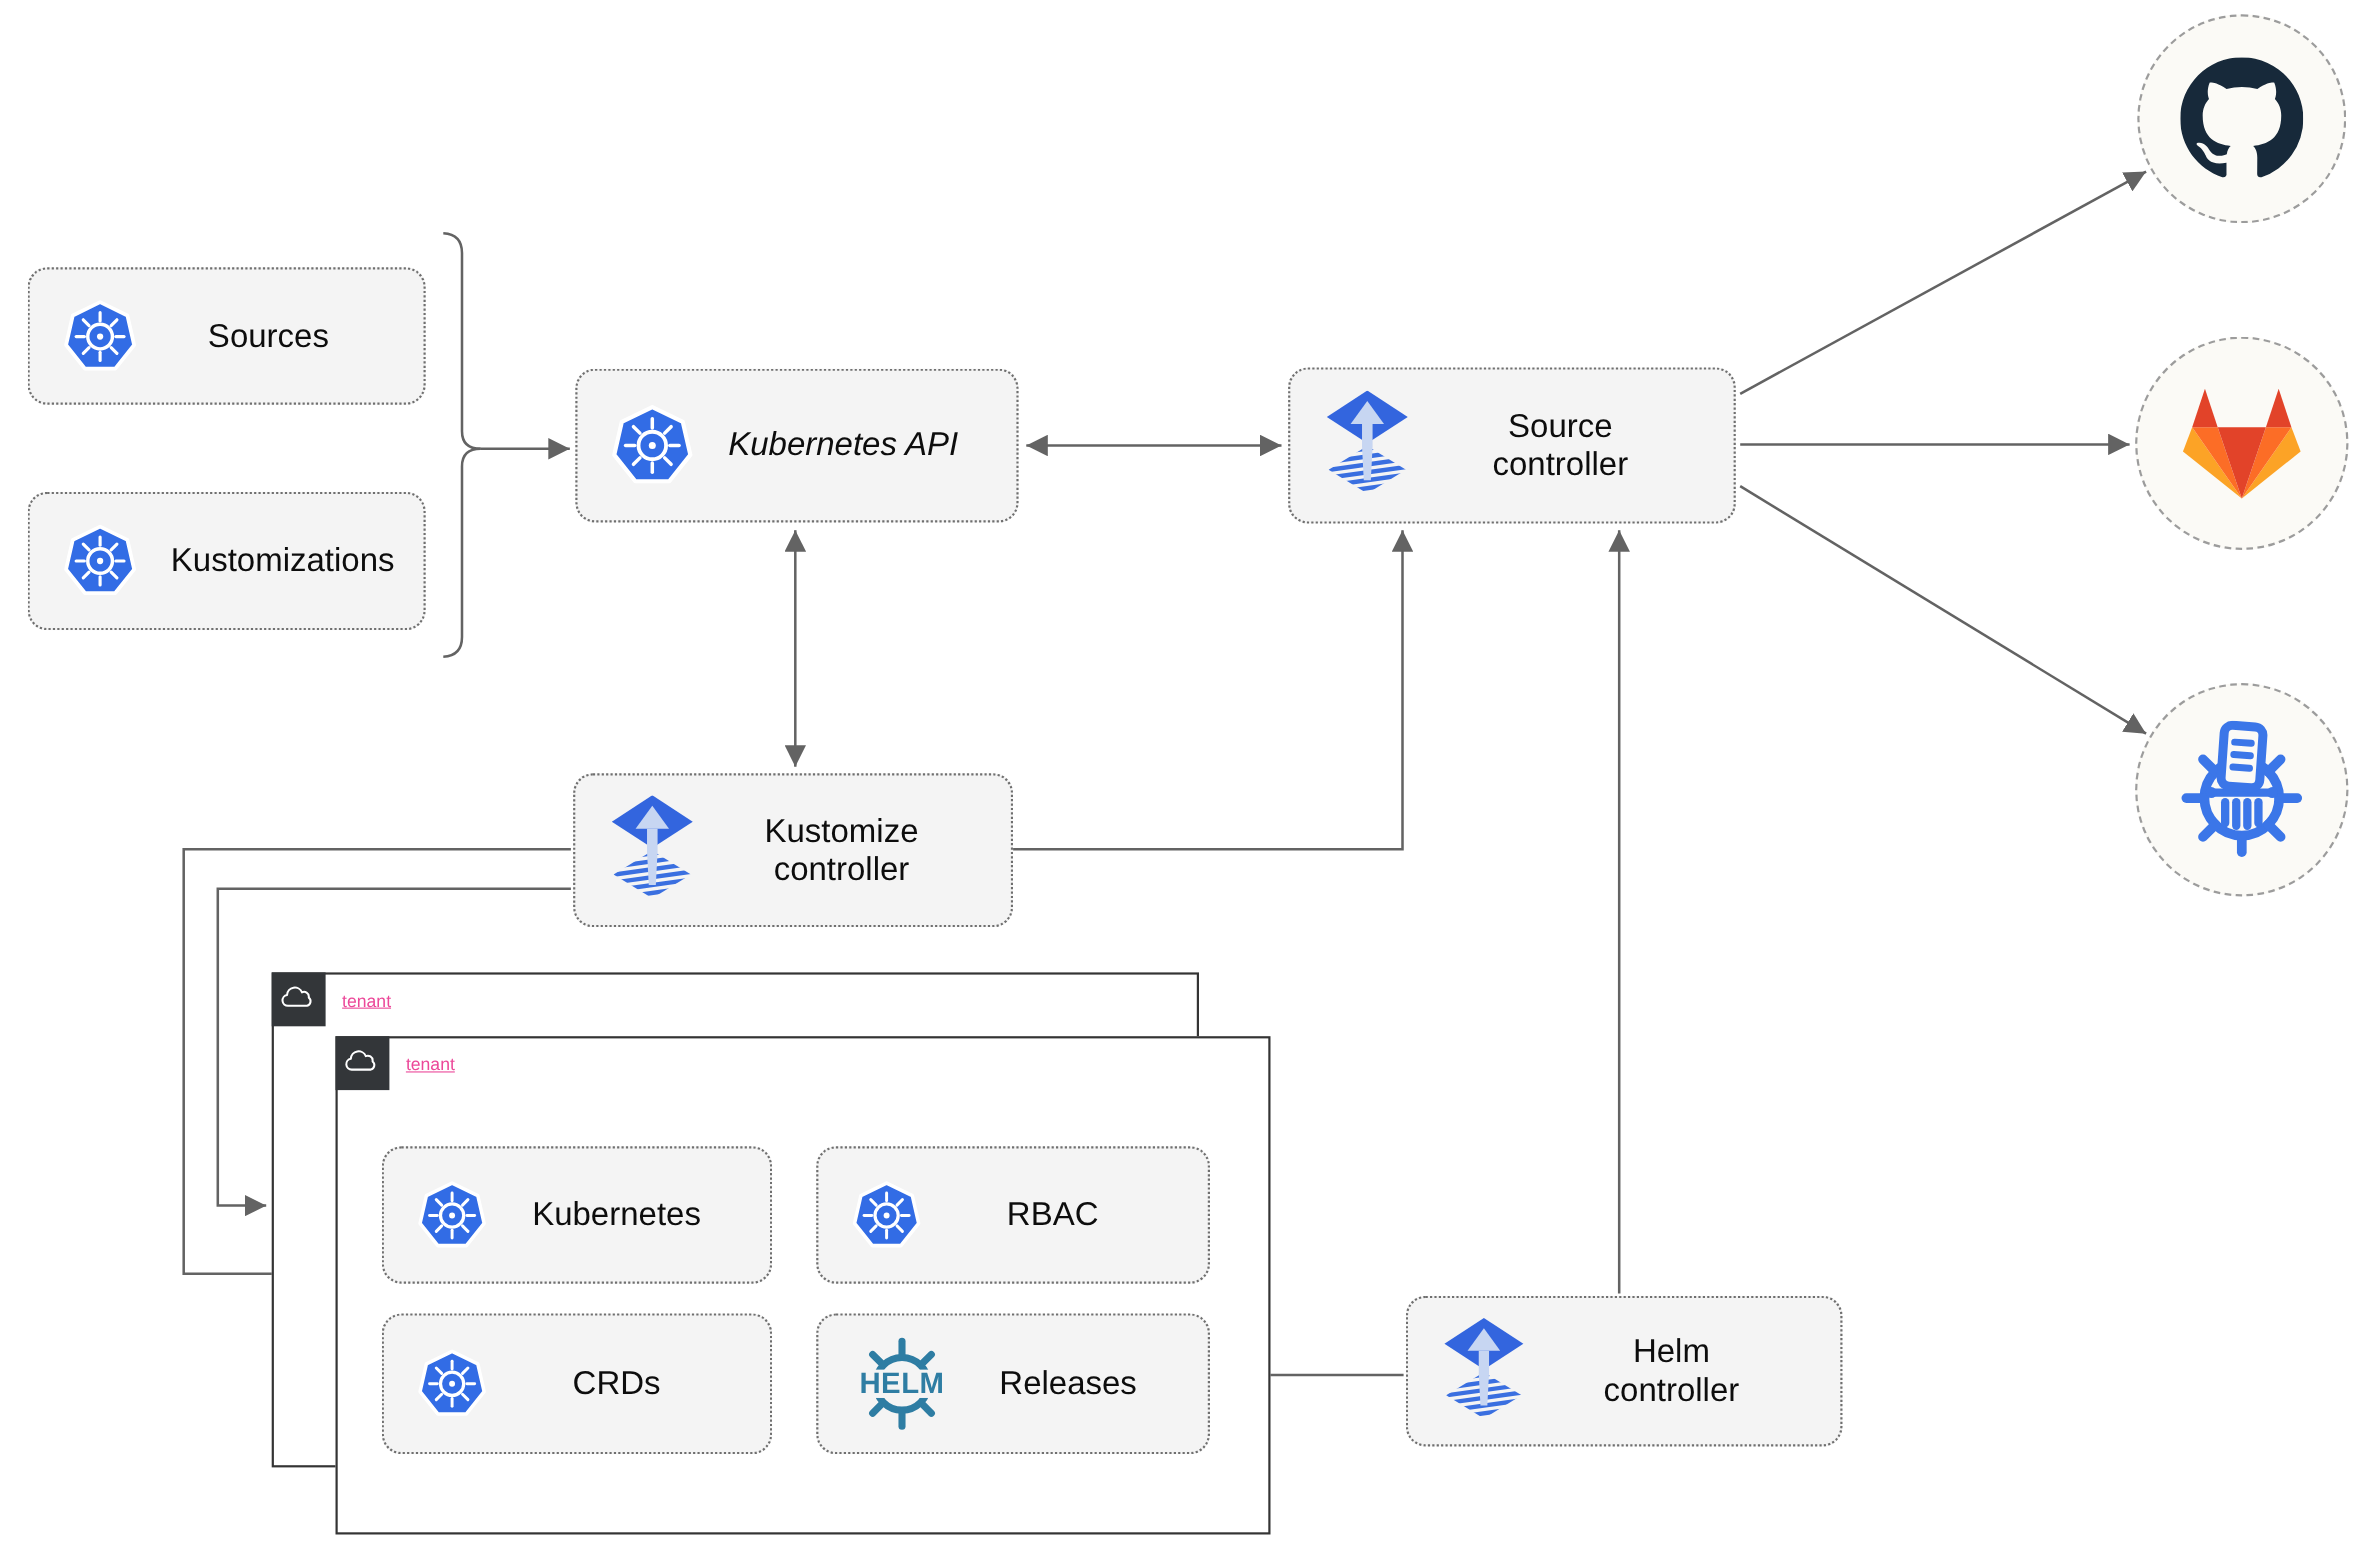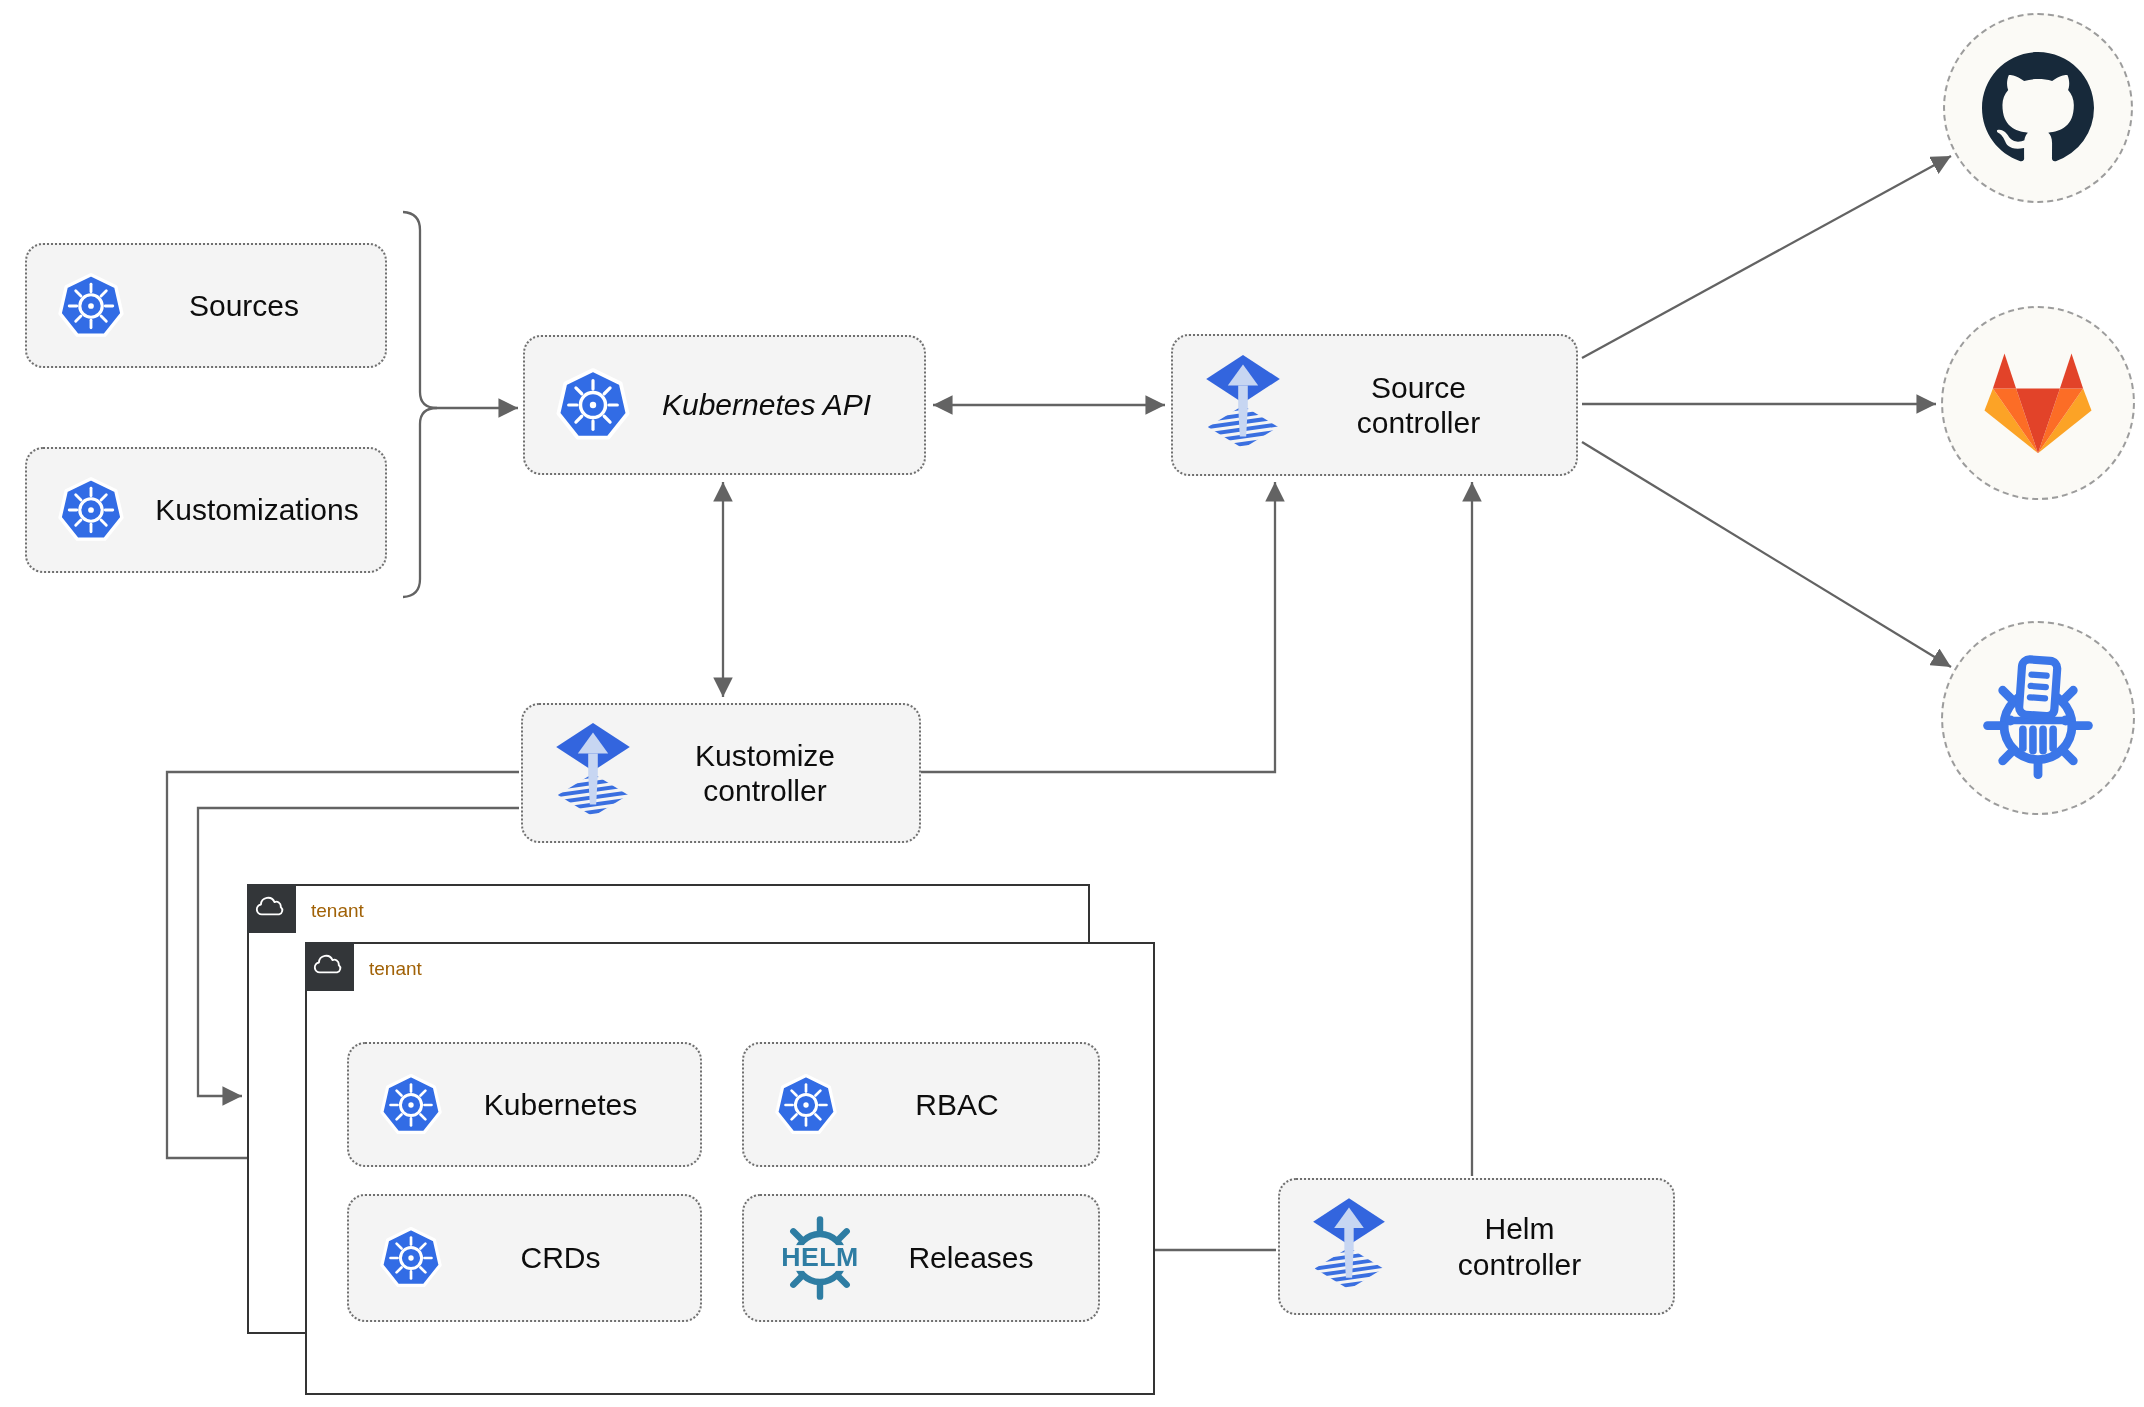--- a/index.html
+++ b/index.html
@@ -23,21 +23,21 @@
   
   .tenant{
     position:absolute;box-sizing:border-box;background:#ffffff;border:2.5px solid #343434;
   }
   .tenant .tab{
     position:absolute;left:-2.5px;top:-2.5px;width:49px;height:49px;background:#333639;
     display:flex;align-items:center;justify-content:center;
   }
   .tenant .tlbl{
     position:absolute;left:62px;top:0;height:49px;display:flex;align-items:center;
-    font-size:19px;color:#a16207;
+    font-size:16px;color:#ec4899;text-decoration:underline;
   }
   .tenant-back{z-index:2;}
   .tenant-front{z-index:3;}
   .tenant-front .node{z-index:4;}
   
   .circle{
     position:absolute;z-index:2;box-sizing:border-box;border-radius:50%;
     background:#fbfaf6;border:2.5px dashed #9c9c9c;
     display:flex;align-items:center;justify-content:center;
   }

